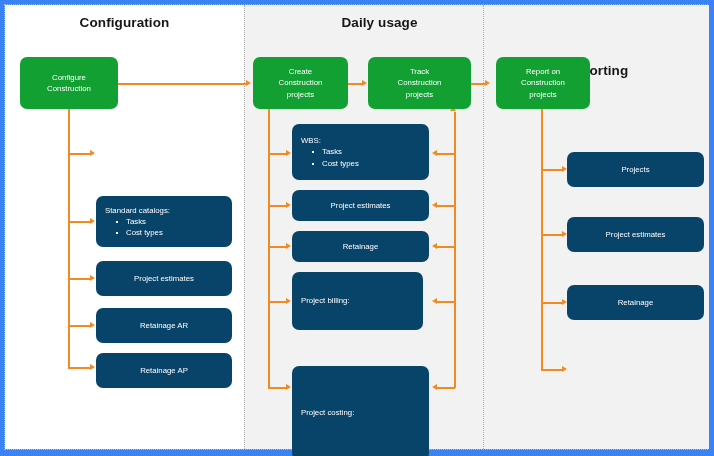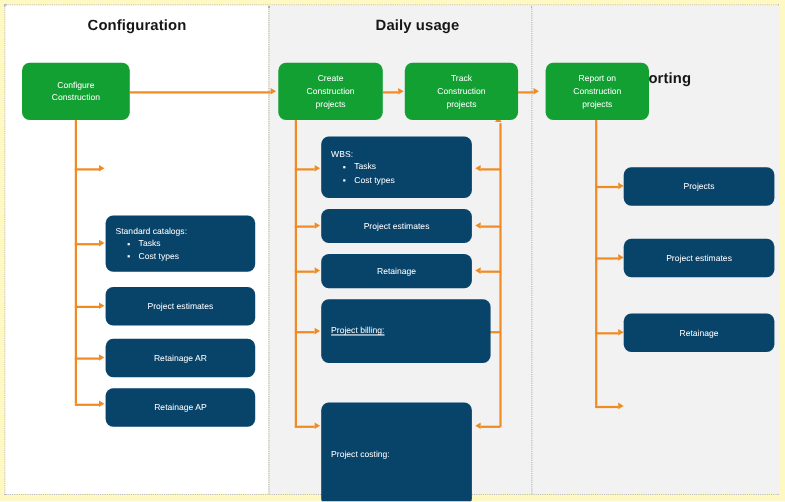--- a/index.html
+++ b/index.html
@@ -6,21 +6,21 @@
   html,body{margin:0;padding:0;background:#ffffff;}
   body{
     font-family:"Liberation Sans", sans-serif;
     -webkit-font-smoothing:antialiased;
   }
   #canvas{
     position:relative;
     width:714px;
     height:456px;
     overflow:hidden;
-    background:#fef9c3;
+    background:#3b82f6;
   }
 
   
   .frame{
     position:absolute;
     left:4px; top:4px;
     width:704px; height:446px;
     border:1px dotted #b9b9b9;
     box-sizing:border-box;
   }
@@ -271,21 +271,21 @@
   </div>
 
   <div class="node blue" style="left:292px;top:190px;width:137px;height:31px;">
     <span class="ttl">Project estimates</span>
   </div>
 
   <div class="node blue" style="left:292px;top:231px;width:137px;height:31px;">
     <span class="ttl">Retainage</span>
   </div>
 
-  <div class="node blue listbox" style="left:292px;top:272px;width:154px;height:58px;text-decoration:underline;">
+  <div class="node blue listbox" style="left:292px;top:272px;width:131px;height:58px;">
     <div class="ttl">Project billing:</div>
   </div>
 
   <div class="node blue listbox" style="left:292px;top:344px;width:137px;height:94px;margin-top:22px;">
     <div class="ttl">Project costing:</div>
   </div>
 
   <div class="node blue" style="left:567px;top:152px;width:137px;height:35px;">
     <span class="ttl">Projects</span>
   </div>

